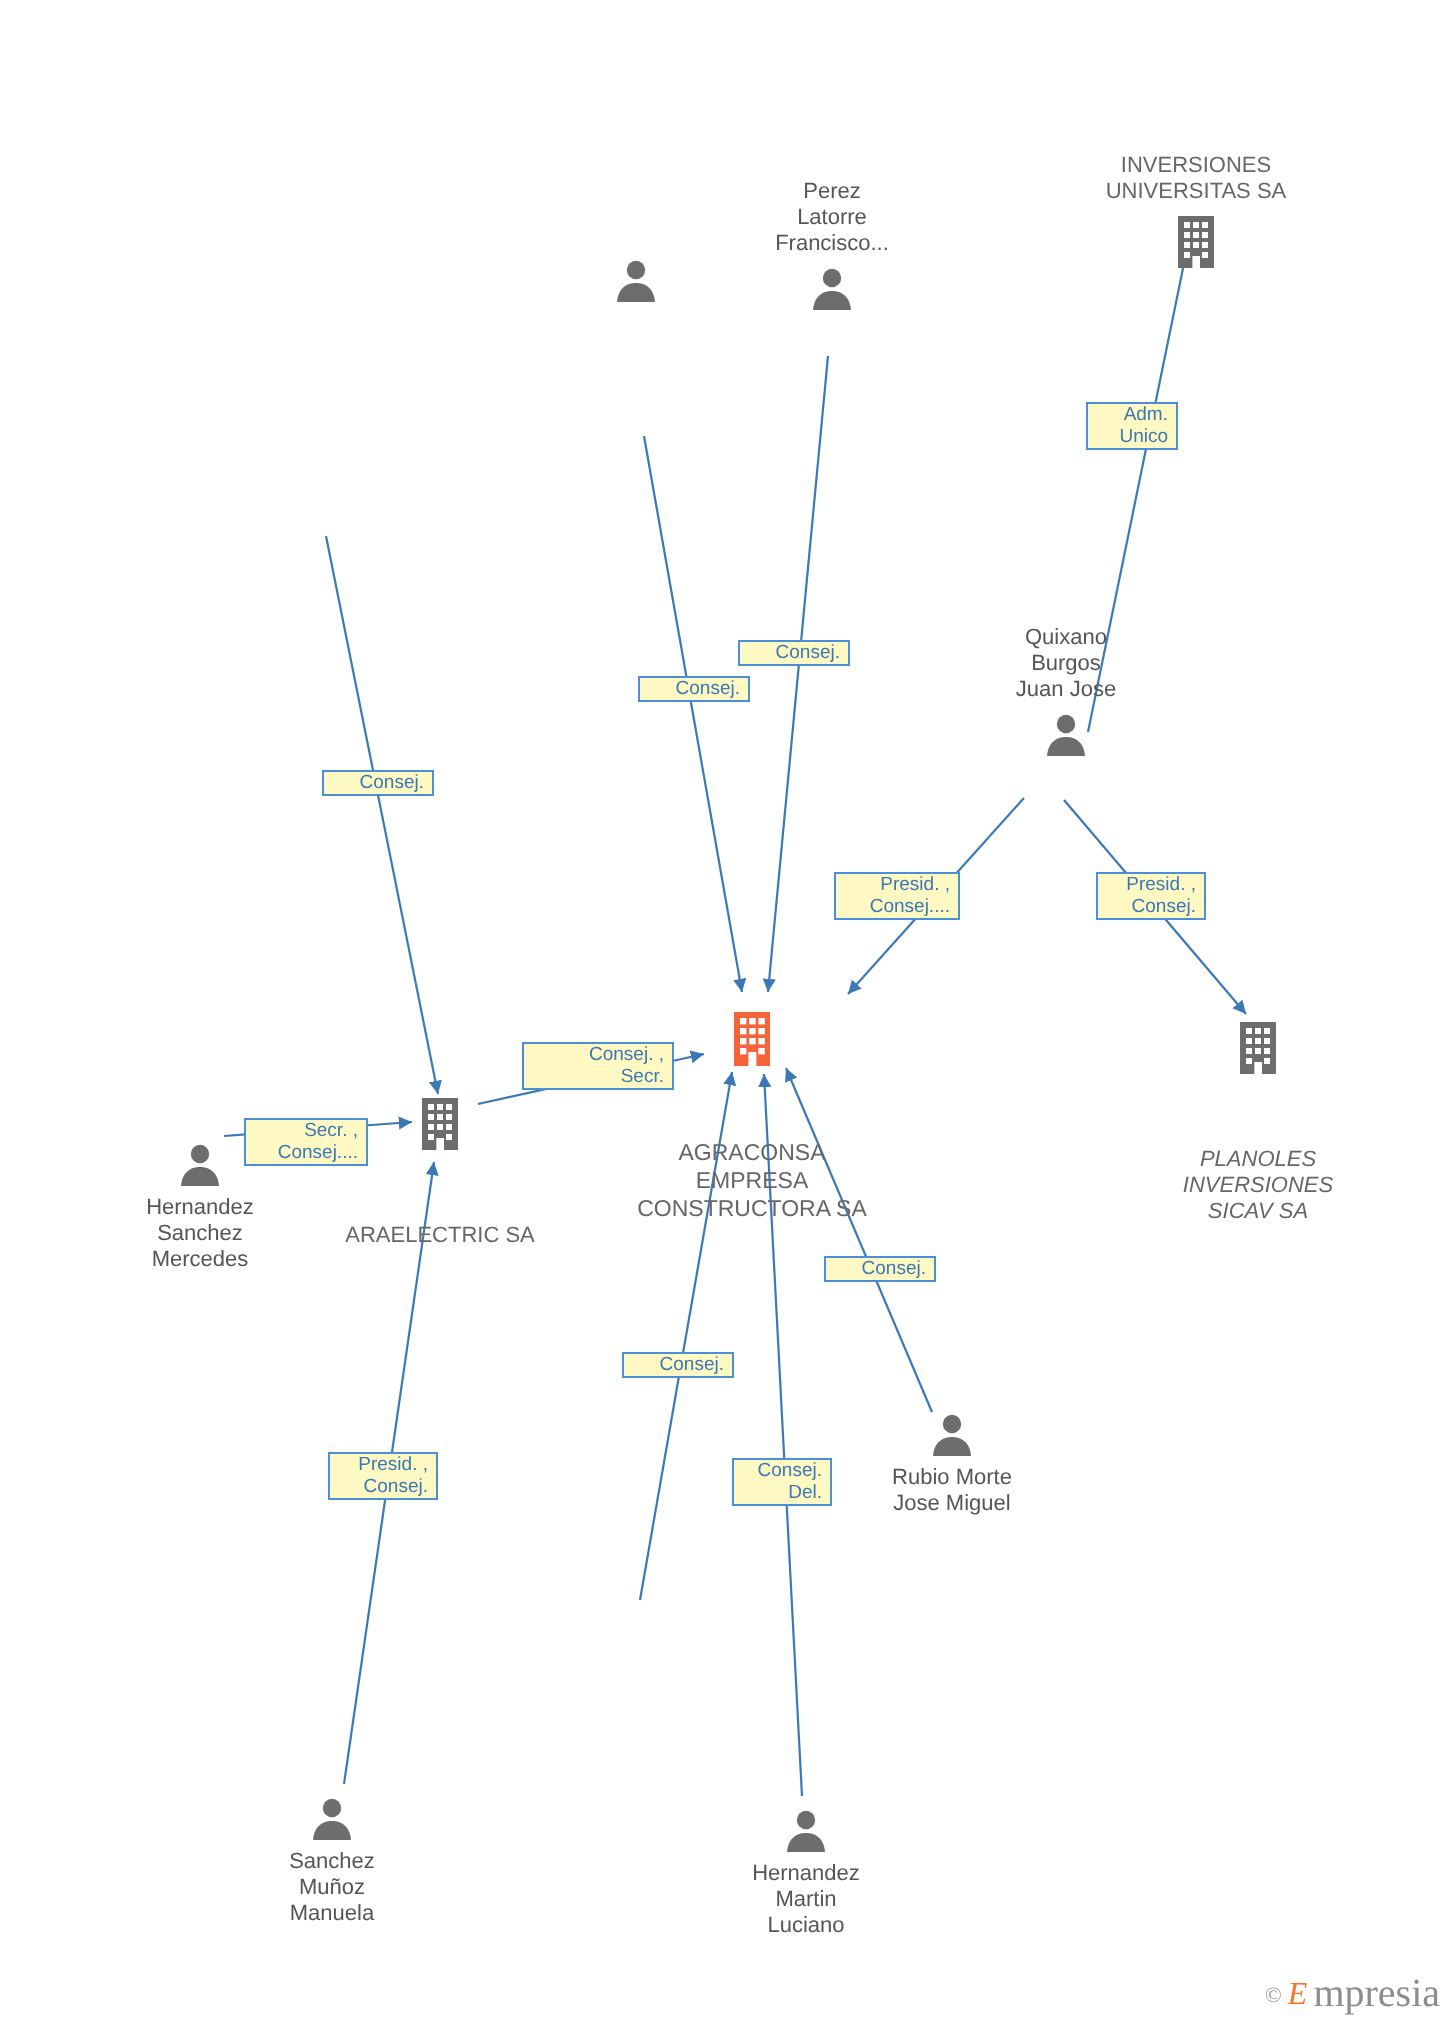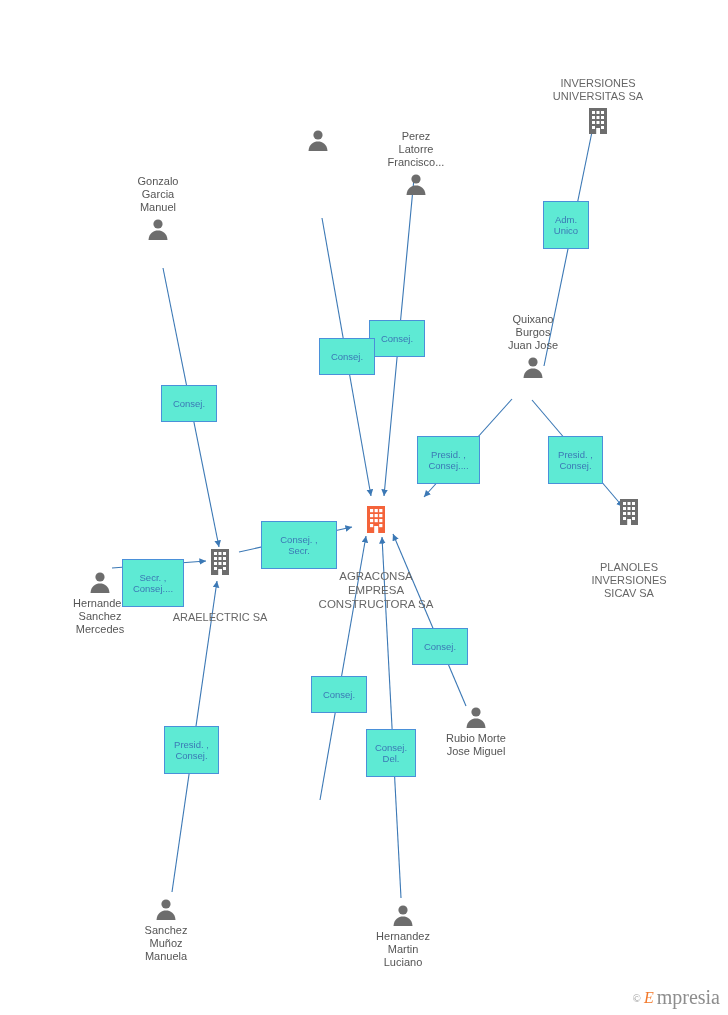--- a/index.html
+++ b/index.html
@@ -48,26 +48,26 @@
     margin-top: 32px;
   }
   .center-label {
     color: #555555;
     font-size: 11.5px;
     line-height: 14px;
   }
   .edge-label {
     position: absolute;
     border: 1px solid #4a90d9;
-    background: #5eead4;
+    background: #fef9c3;
     color: #3b78b5;
     font-size: 9.5px;
     line-height: 11px;
-    padding: 12px 4px;
-    text-align: center;
+    padding: 0 4px;
+    text-align: right;
     white-space: pre-line;
     box-sizing: border-box;
   }
   .watermark {
     position: absolute;
     right: 8px;
     bottom: 6px;
     font-size: 13px;
     color: #9a9a9a;
     font-family: "Liberation Serif", serif;
@@ -160,66 +160,55 @@
           <rect x="10.5" y="14" width="3" height="3"></rect>
           <rect x="15" y="14" width="3" height="3"></rect>
           <rect x="6" y="19" width="3" height="3"></rect>
           <rect x="15" y="19" width="3" height="3"></rect>
           <rect x="10.2" y="21" width="3.8" height="6"></rect>
         </g>
       </svg>
     </span>
   </div>
 
-  <div class="node person" style="left:366px; top:90px; width:100px;margin-top:40px;">
+  <div class="node person" style="left:366px; top:90px; width:100px;">
     <span class="label">Perez
 Latorre
 Francisco...</span>
     <span class="glyph" style="margin-top:3px;">
       <svg width="24" height="24" viewBox="0 0 24 24" aria-hidden="true">
         <circle cx="12" cy="7" r="4.6" fill="#6d6d6d"></circle>
         <path d="M2.5 23 C3 16 7.5 13.5 12 13.5 C16.5 13.5 21 16 21.5 23 Z" fill="#6d6d6d"></path>
       </svg>
     </span>
   </div>
 
   <div class="node person" style="left:268px; top:125px; width:100px;">
     <span class="glyph" style="margin-top:3px;">
       <svg width="24" height="24" viewBox="0 0 24 24" aria-hidden="true">
         <circle cx="12" cy="7" r="4.6" fill="#6d6d6d"></circle>
         <path d="M2.5 23 C3 16 7.5 13.5 12 13.5 C16.5 13.5 21 16 21.5 23 Z" fill="#6d6d6d"></path>
       </svg>
     </span>
   </div>
 
-  <div class="node person" style="left:108px; top:175px; width:100px;">
-    <span class="label">Gonzalo
-Garcia
-Manuel</span>
-    <span class="glyph" style="margin-top:3px;">
-      <svg width="24" height="24" viewBox="0 0 24 24" aria-hidden="true">
-        <circle cx="12" cy="7" r="4.6" fill="#6d6d6d"></circle>
-        <path d="M2.5 23 C3 16 7.5 13.5 12 13.5 C16.5 13.5 21 16 21.5 23 Z" fill="#6d6d6d"></path>
-      </svg>
-    </span>
-  </div>
 
   <div class="node person" style="left:483px; top:313px; width:100px;">
     <span class="label">Quixano
 Burgos
 Juan Jose</span>
     <span class="glyph" style="margin-top:3px;">
       <svg width="24" height="24" viewBox="0 0 24 24" aria-hidden="true">
         <circle cx="12" cy="7" r="4.6" fill="#6d6d6d"></circle>
         <path d="M2.5 23 C3 16 7.5 13.5 12 13.5 C16.5 13.5 21 16 21.5 23 Z" fill="#6d6d6d"></path>
       </svg>
     </span>
   </div>
 
-  <div class="node company" style="left:574px; top:498px; width:110px;">
+  <div class="node company" style="left:574px; top:510px; width:110px;font-style:italic;">
     <span class="glyph">
       <svg width="24" height="28" viewBox="0 0 24 28" aria-hidden="true">
         <rect x="3" y="1" width="18" height="26" fill="#6d6d6d"></rect>
         <g fill="#ffffff">
           <rect x="6" y="4" width="3" height="3"></rect>
           <rect x="10.5" y="4" width="3" height="3"></rect>
           <rect x="15" y="4" width="3" height="3"></rect>
           <rect x="6" y="9" width="3" height="3"></rect>
           <rect x="10.5" y="9" width="3" height="3"></rect>
           <rect x="15" y="9" width="3" height="3"></rect>

